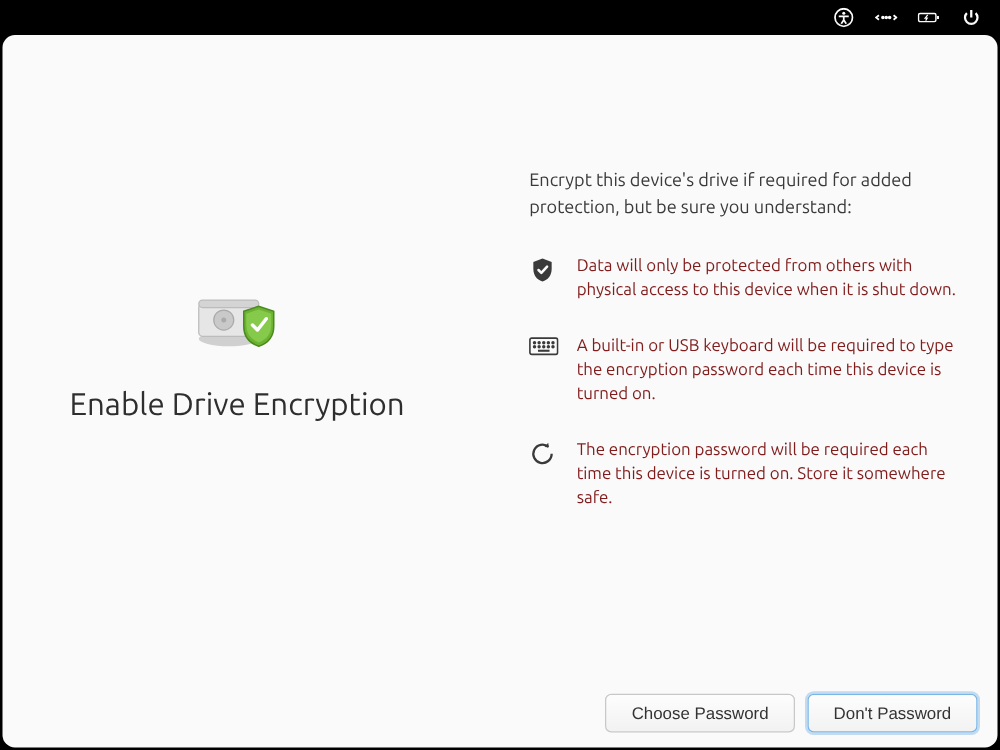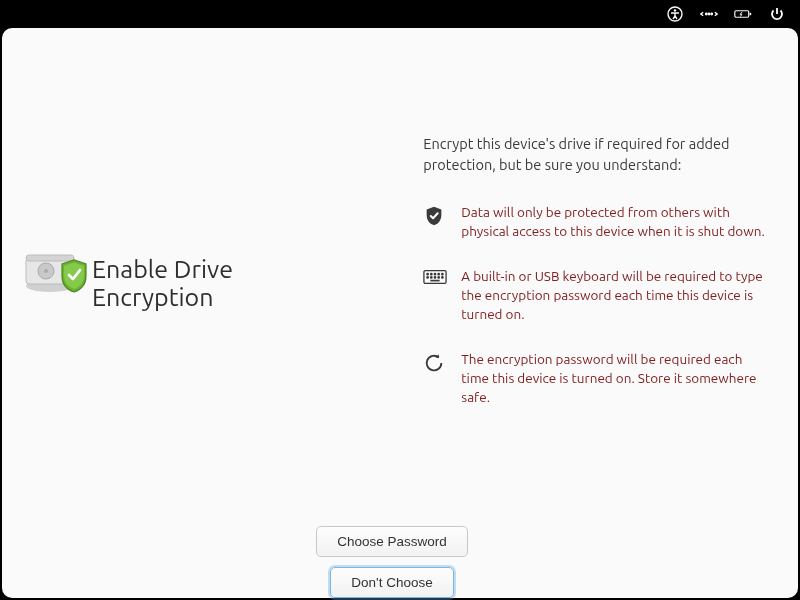--- a/index.html
+++ b/index.html
@@ -44,21 +44,21 @@
       box-shadow: 0 4px 20px rgba(0,0,0,0.5);
     }
     .content {
       display: flex;
       height: calc(100% - 60px);
       align-items: center;
     }
     .left-panel {
       width: 50%;
       display: flex;
-      flex-direction: row;
+      flex-direction: column;
       align-items: center;
       justify-content: space-between;
       padding: 20px;
     }
     .illustration {
       margin-bottom: 24px;
       position: relative;
     }
     .page-title {
       font-size: 25px;
@@ -100,21 +100,20 @@
       position: absolute;
       bottom: 0;
       left: 0;
       right: 0;
       height: 56px;
       display: flex;
       justify-content: flex-end;
       align-items: center;
       gap: 10px;
       padding-right: 16px;
-      flex-direction: column;
     }
     .btn {
       padding: 7px 20px;
       border: 1px solid #c8c8c8;
       background: linear-gradient(#fdfdfd, #f2f2f2);
       border-radius: 5px;
       font-size: 13.5px;
       color: #333;
       cursor: pointer;
     }
@@ -216,15 +215,15 @@
             <path d="M17 2.5 L17.5 6.3 L13.7 6" fill="#3a3a3a" stroke="none"></path>
           </svg>
         </div>
         <div class="info-text">The encryption password will be required each time this device is turned on. Store it somewhere safe.</div>
       </div>
     </div>
   </div>
 
   <div class="footer">
     <button class="btn">Choose Password</button>
-    <button class="btn primary">Don't Choose</button>
+    <button class="btn primary">Don't Password</button>
   </div>
 </div>
 
 </body></html>

